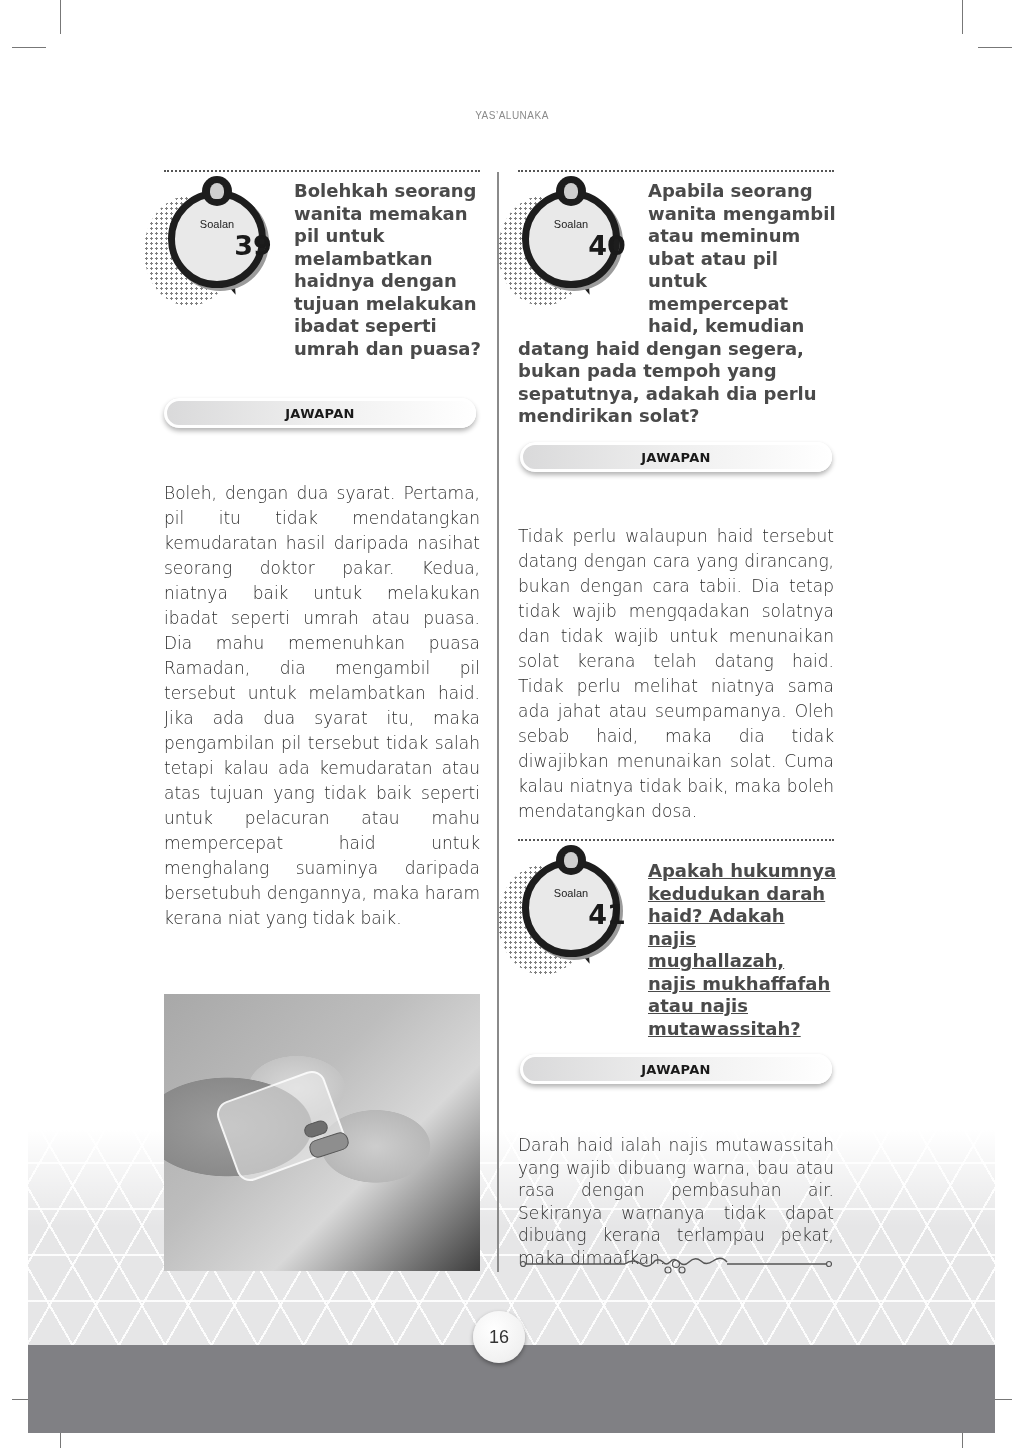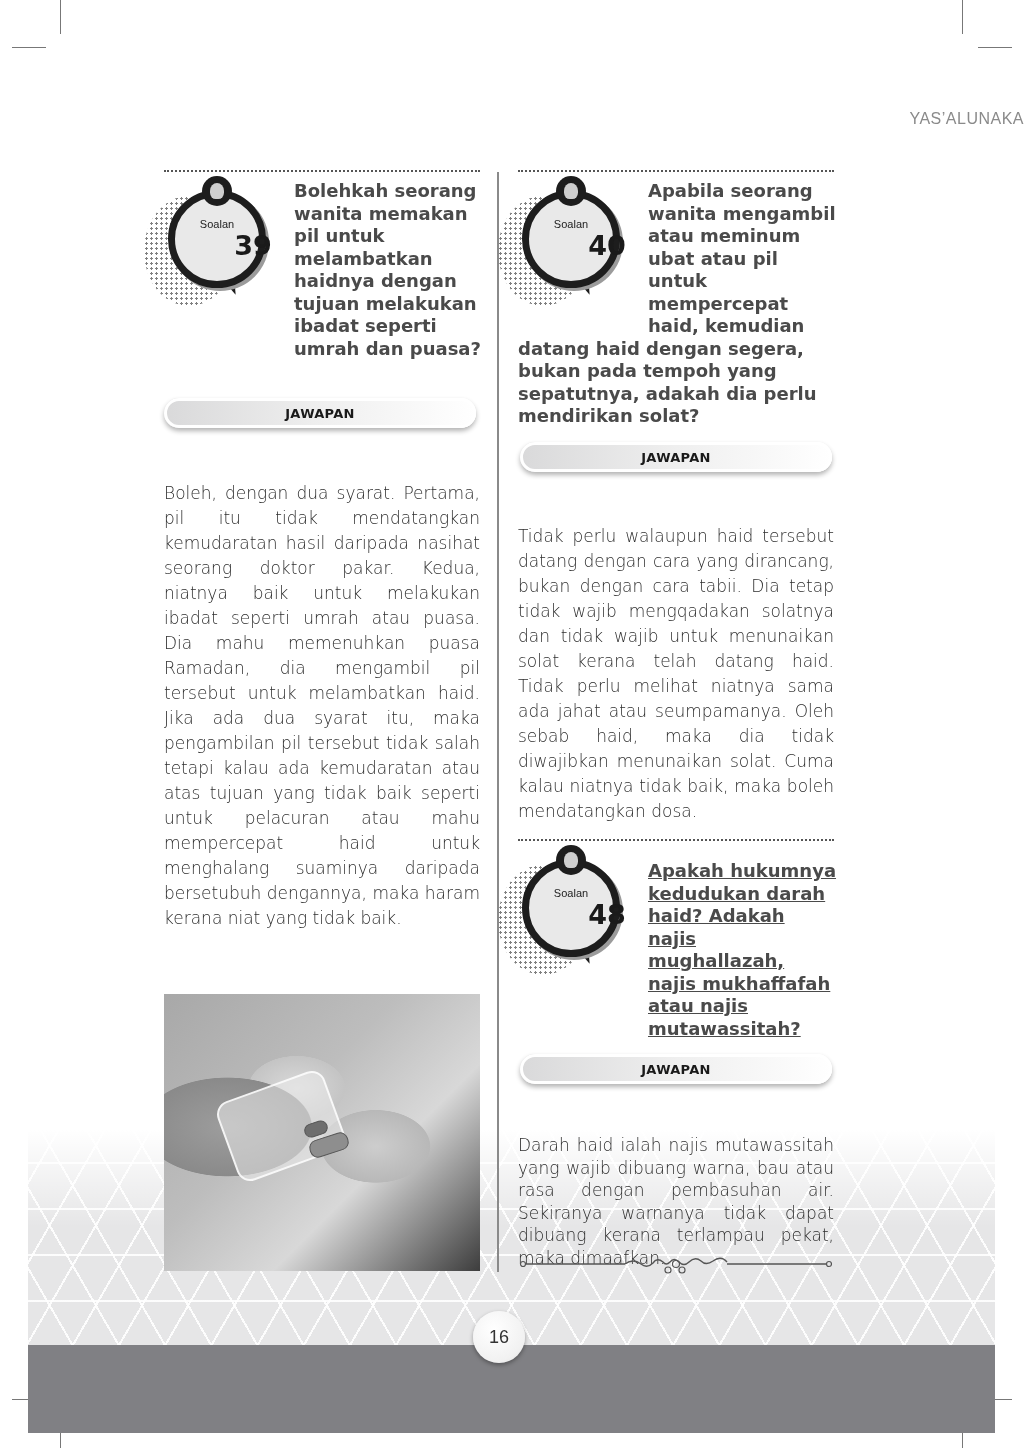--- a/index.html
+++ b/index.html
@@ -8,22 +8,22 @@
       background: #ffffff;
       font-family: "DejaVu Sans", sans-serif;
       color: #2b2b2b;
     }
     
     .crop { position: absolute; background: #777; }
     .crop.v { width: 1px; height: 34px; }
     .crop.h { height: 1px; width: 34px; }
 
     .running-head {
-      position: absolute; top: 110px; left: 0; width: 1024px; text-align: right;
-      font-family: "Liberation Sans", sans-serif; font-size: 16px; letter-spacing: 0.5px;
+      position: absolute; top: 110px; left: 0; width: 1024px; text-align: center;
+      font-family: "Liberation Sans", sans-serif; font-size: 10px; letter-spacing: 0.5px;
       color: #8a8a8a;
     }
 
     
     .pattern-band {
       position: absolute; left: 28px; width: 967px; top: 1130px; height: 216px;
       background:
         linear-gradient(to bottom, rgba(255,255,255,1) 0%, rgba(255,255,255,0) 45%),
         repeating-linear-gradient(60deg, transparent 0 38px, rgba(255,255,255,0.9) 38px 40px),
         repeating-linear-gradient(-60deg, transparent 0 38px, rgba(255,255,255,0.9) 38px 40px),
@@ -200,21 +200,21 @@
 <div class="dotted-rule" style="left:518px; top:839px; width:316px;"></div>
 
 <div class="badge" style="left:504px; top:845px;">
   <div class="halftone"></div>
   <div class="tail"></div>
   <div class="ring"></div>
   <div class="bulb">
       <span></span>
     </div>
   <div class="label">Soalan</div>
-  <div class="num">48</div>
+  <div class="num">41</div>
 </div>
 
 <div class="question" style="left:648px; top:860px; width:190px;text-decoration:underline;">Apakah hukumnya kedudukan darah haid? Adakah najis mughallazah, najis mukhaffafah atau najis mutawassitah?</div>
 
 <div class="answer-pill" style="left:520px; top:1054px; width:312px;">JAWAPAN</div>
 
 <div class="answer" style="left:518px; top:1104px; width:316px; line-height:22.5px;">Darah haid ialah najis mutawassitah yang wajib dibuang warna, bau atau rasa dengan pembasuhan air. Sekiranya warnanya tidak dapat dibuang kerana terlampau pekat, maka dimaafkan.</div>
 
 <svg class="ornament" viewBox="0 0 312 20">
   <circle cx="3" cy="8" r="2.5" fill="none" stroke="#555" stroke-width="1.2"></circle>

